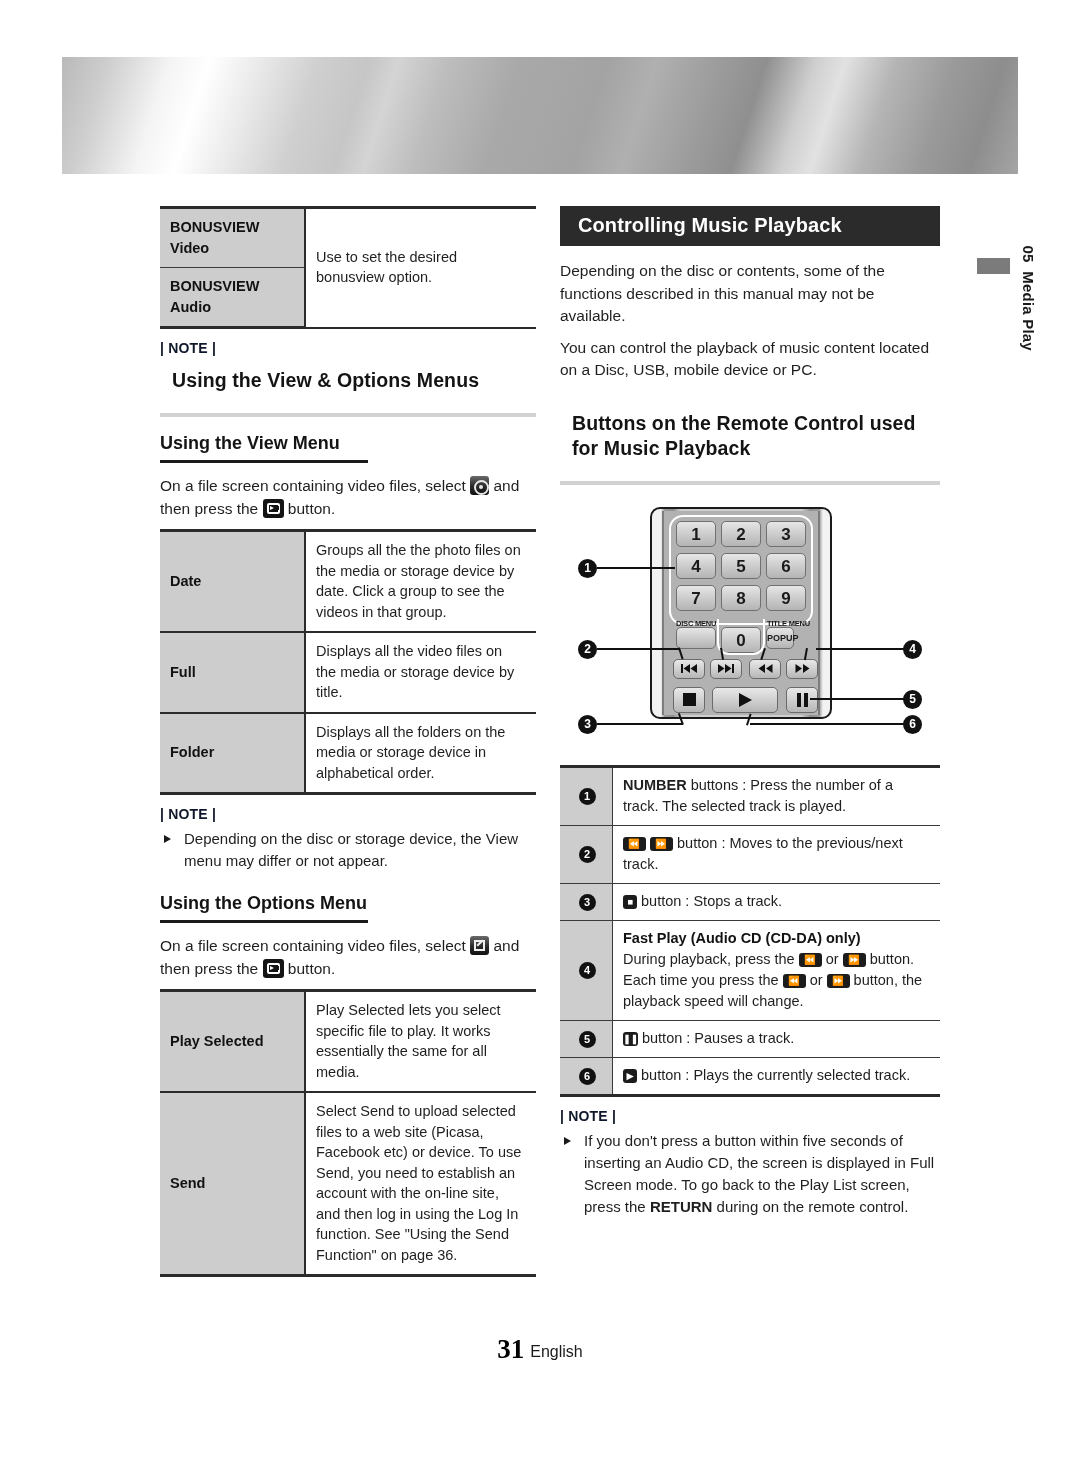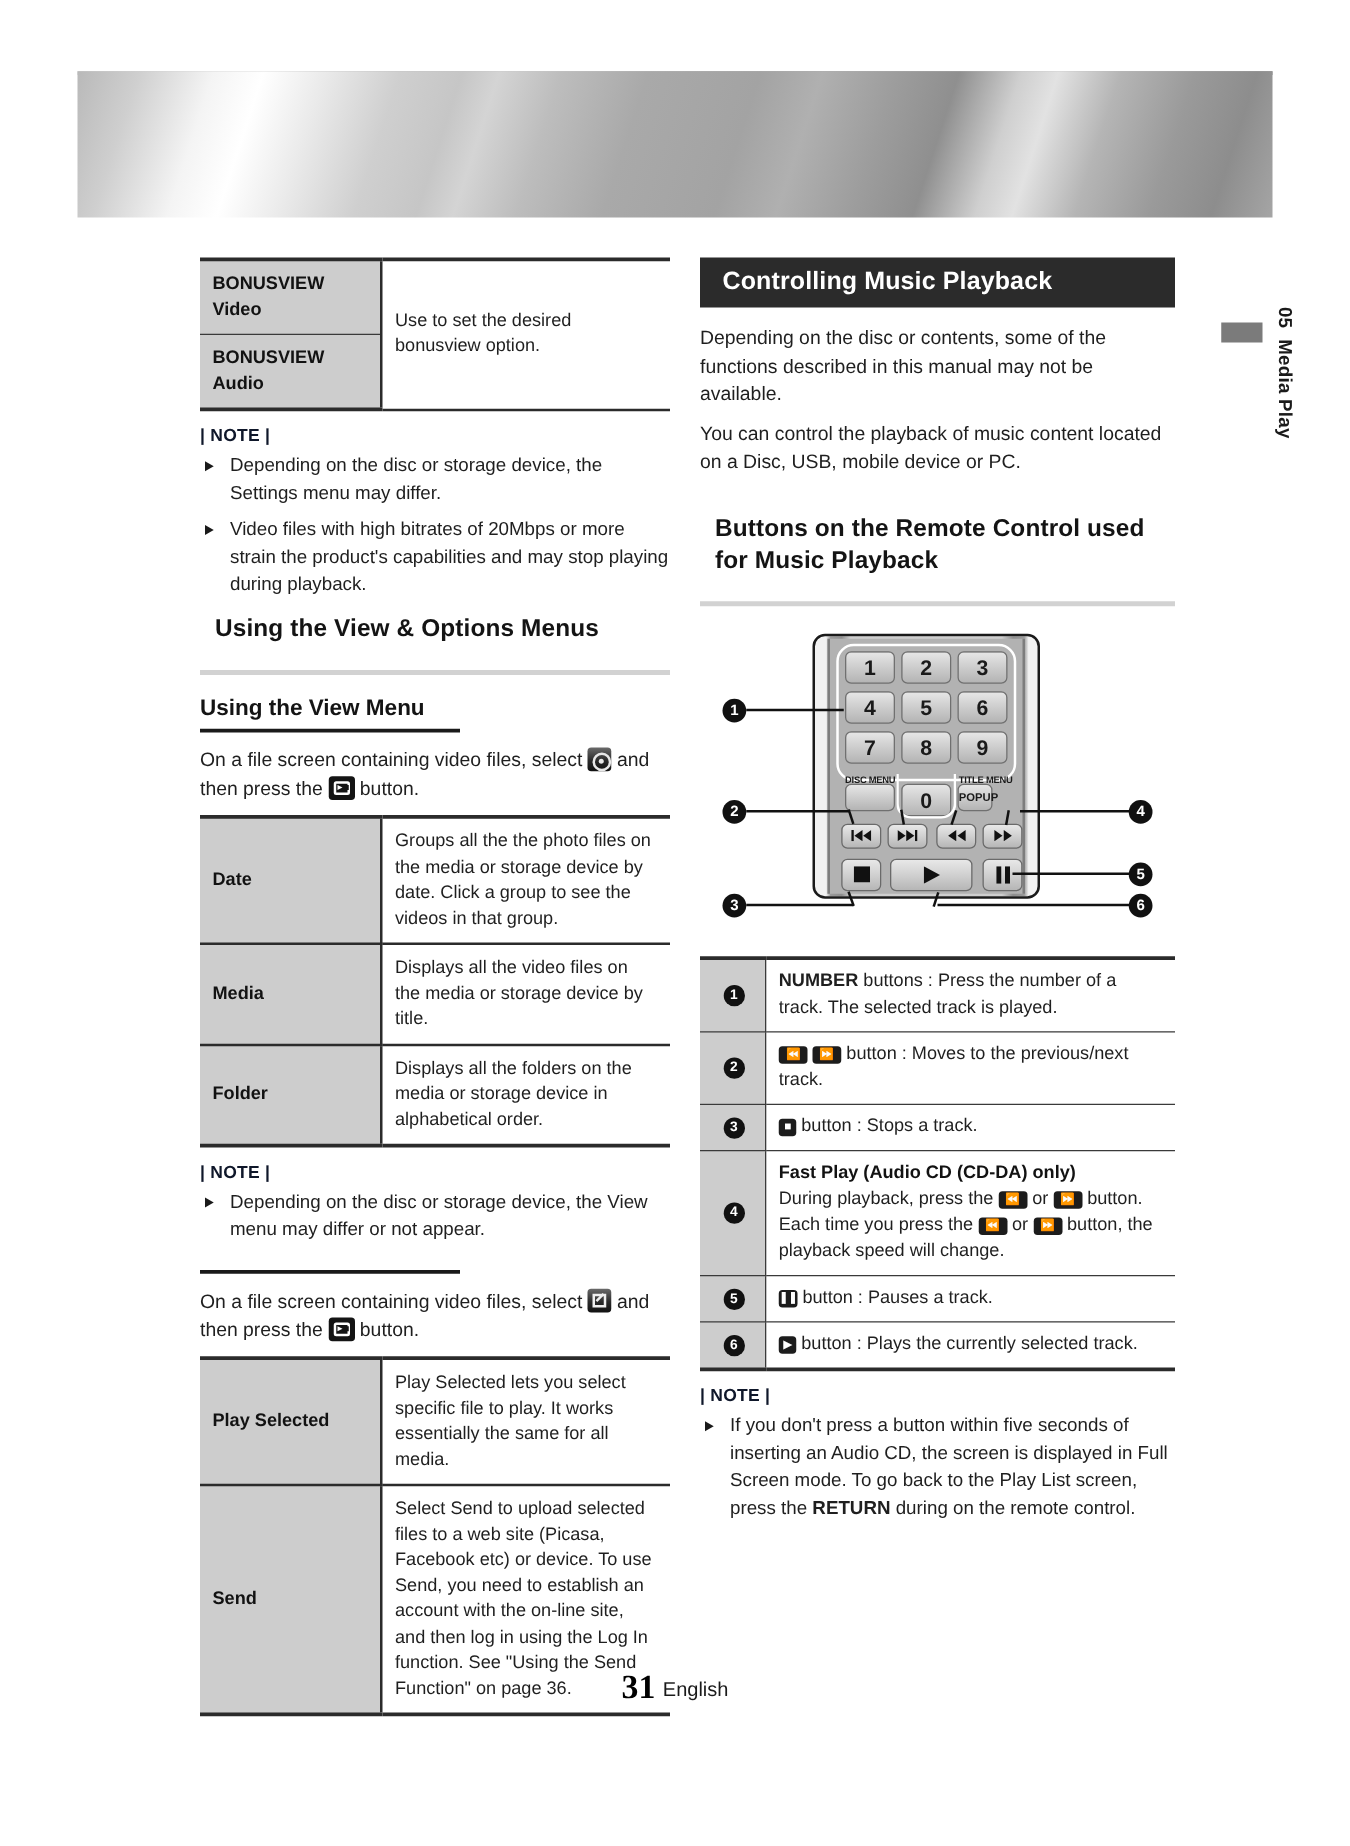--- a/index.html
+++ b/index.html
@@ -465,24 +465,20 @@
     <tr>
       <td class="k">
         <span>BONUSVIEW</span><br>
         <span>Audio</span>
       </td>
     </tr>
   </tbody>
     </table>
 
   <div class="note-label">| NOTE |</div>
-  <ul class="note-list">
-    <li>Depending on the disc or storage device, the Settings menu may differ.</li>
-    <li>Video files with high bitrates of 20Mbps or more strain the product's capabilities and may stop playing during playback.</li>
-  </ul>
 
   <h2 class="h-major">Using the View &amp; Options Menus</h2>
   <div class="rule-thick"></div>
 
   <h3 class="h-sub">Using the View Menu</h3>
   <div class="rule-thin short"></div>
 
   <p class="body">
     <span>On a file screen containing video files, select</span>
     <span class="icon-box"><span class="ring"></span></span>
@@ -491,36 +487,37 @@
     <span>button.</span>
   </p>
 
   <table class="spec">
     <tbody>
         <tr>
       <td class="k">Date</td>
       <td class="v">Groups all the the photo files on the media or storage device by date. Click a group to see the videos in that group.</td>
     </tr>
     <tr>
-      <td class="k">Media</td>
+      <td class="k">Full</td>
       <td class="v">Displays all the video files on the media or storage device by title.</td>
     </tr>
     <tr>
       <td class="k">Folder</td>
       <td class="v">Displays all the folders on the media or storage device in alphabetical order.</td>
     </tr>
   </tbody>
     </table>
 
   <div class="note-label">| NOTE |</div>
   <ul class="note-list">
     <li>Depending on the disc or storage device, the View menu may differ or not appear.</li>
   </ul>
 
   <div style="height:14px"></div>
+  <h3 class="h-sub">Using the Options Menu</h3>
   <div class="rule-thin short"></div>
 
   <p class="body">
     <span>On a file screen containing video files, select</span>
     <span class="icon-box"><span class="sqr"></span><span class="pen"></span></span>
     <span>and then press the</span>
     <span class="icon-enter"><span class="e-body"></span><span class="e-slot"></span><span class="e-arrow"></span></span>
     <span>button.</span>
   </p>
 

